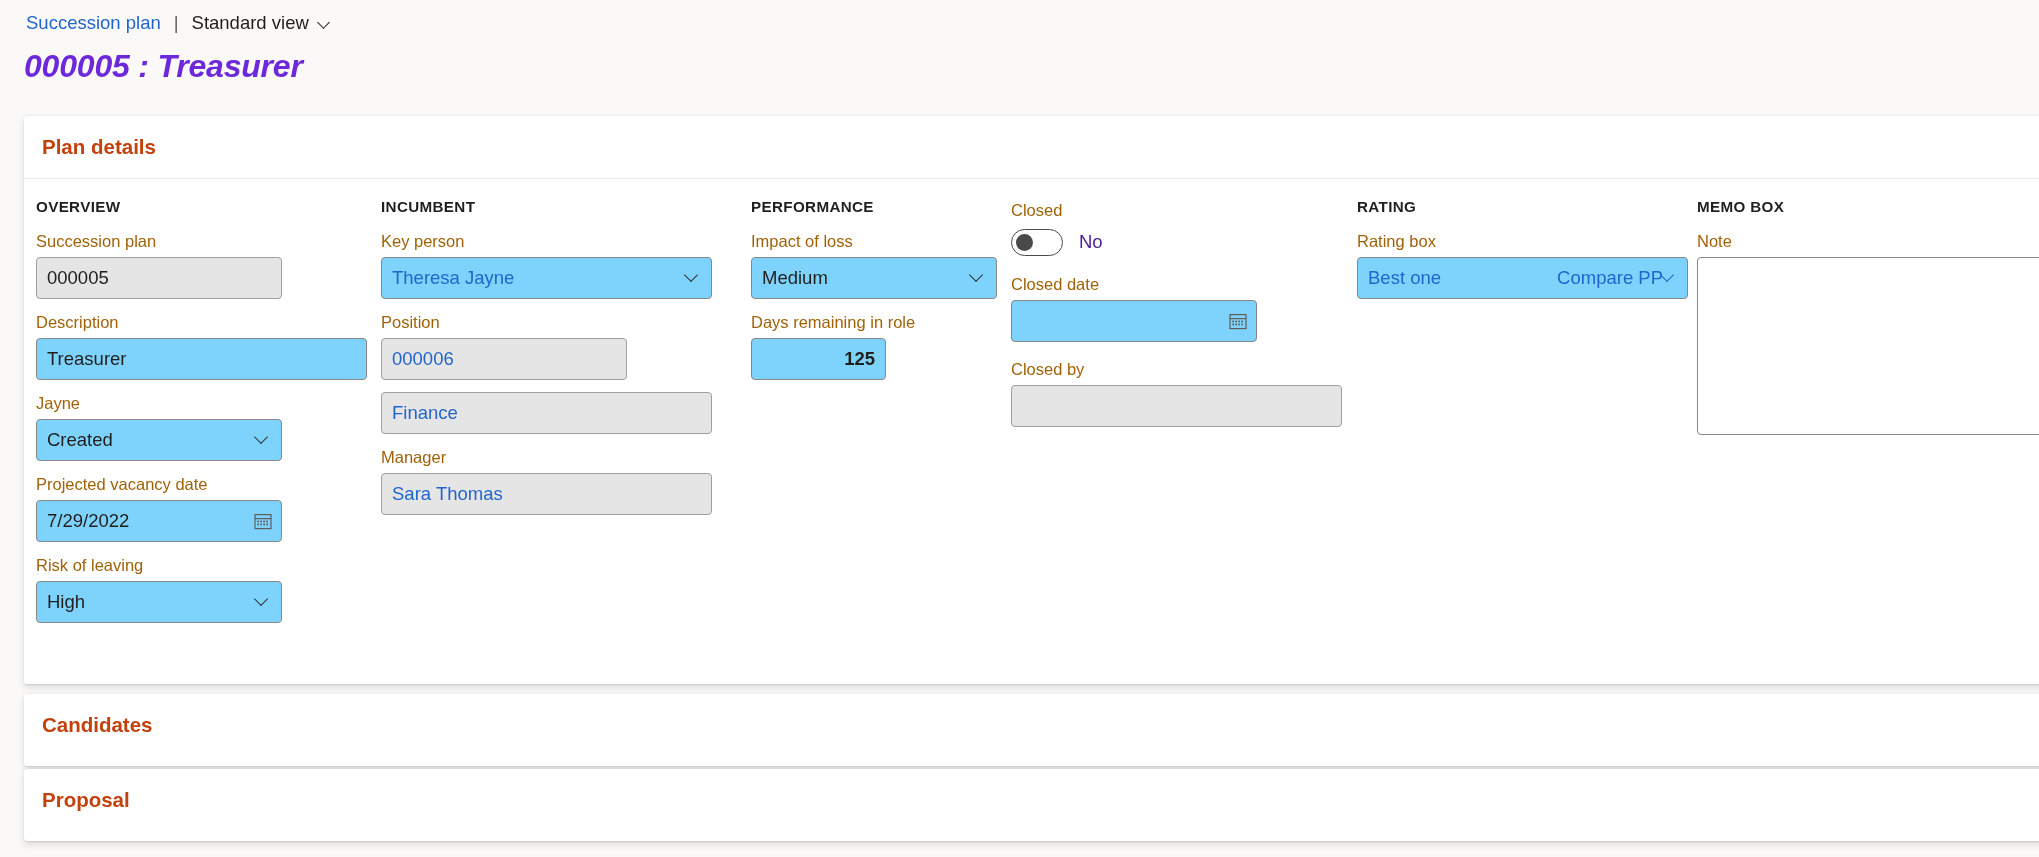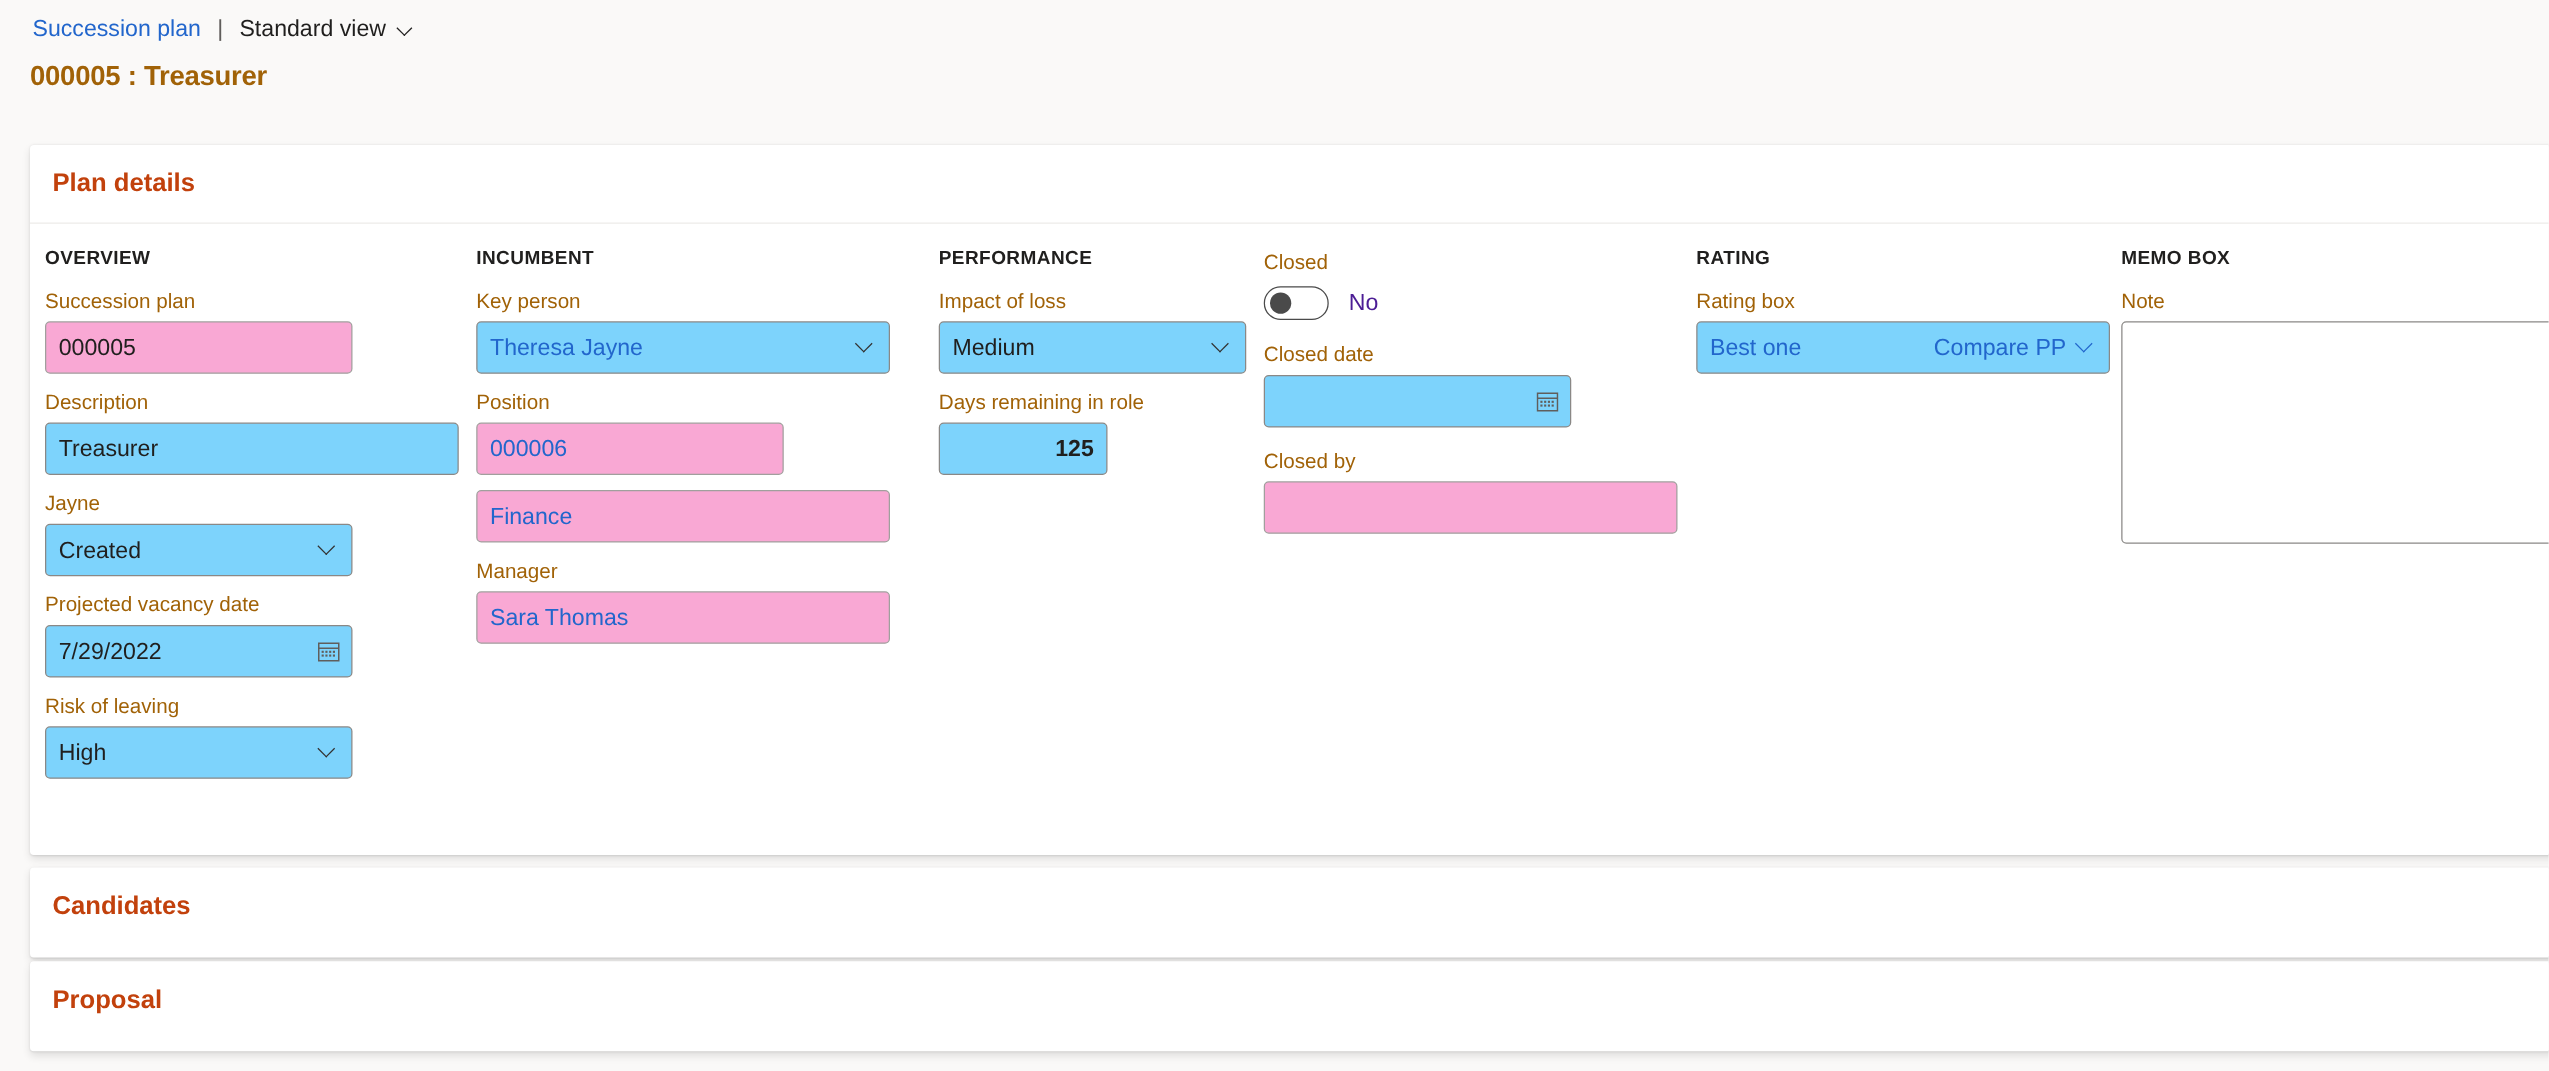--- a/index.html
+++ b/index.html
@@ -58,25 +58,26 @@
     border-right: 1.6px solid #201f1e;
     border-bottom: 1.6px solid #201f1e;
     transform: rotate(45deg);
   }
 
   
   .page-title {
     position: absolute;
     left: 24px;
     top: 48px;
-    font-size: 22px;
+    font-size: 32px;
     font-weight: 600;
-    color: #a16207;
+    color: #6d28d9;
     letter-spacing: -0.2px;
     white-space: nowrap;
+    font-style: italic;
   }
 
   
   .card {
     position: absolute;
     background: #ffffff;
     border-radius: 3px;
     box-shadow: 0 0.6px 1.8px rgba(0,0,0,0.10), 0 3.2px 7.2px rgba(0,0,0,0.11);
   }
   #card-plan {
@@ -146,21 +147,21 @@
     border: 1px solid #8a8886;
     border-radius: 4px;
     background: #7dd3fc;
     display: flex;
     align-items: center;
     padding: 0 10px;
     font-size: 18.5px;
     color: #201f1e;
   }
   .ctl.readonly {
-    background: #f9a8d4;
+    background: #e5e5e5;
     border-color: #a19f9d;
   }
   .ctl .val { white-space: nowrap; overflow: hidden; }
   .ctl .val.right { margin-left: auto; text-align: right; }
   .ctl .val.blue { color: #2266cc; }
 
   .chev {
     position: absolute;
     right: 11px;
     top: 50%;
@@ -412,21 +413,21 @@
           <span class="val"></span>
         </div>
       </div>
     </div>
 
     <div class="col" id="col-rating">
       <div class="group-title">RATING</div>
 
       <div class="field">
         <div class="field-label">Rating box</div>
-        <div class="ctl w331" style="padding-right:34px;">
+        <div class="ctl w331" style="padding-right:24px;">
           <span class="val blue">Best one</span>
           <span class="val blue right">Compare PP</span>
           <span class="chev blue"></span>
         </div>
       </div>
     </div>
 
     <div class="col" id="col-memo">
       <div class="group-title">MEMO BOX</div>
 

